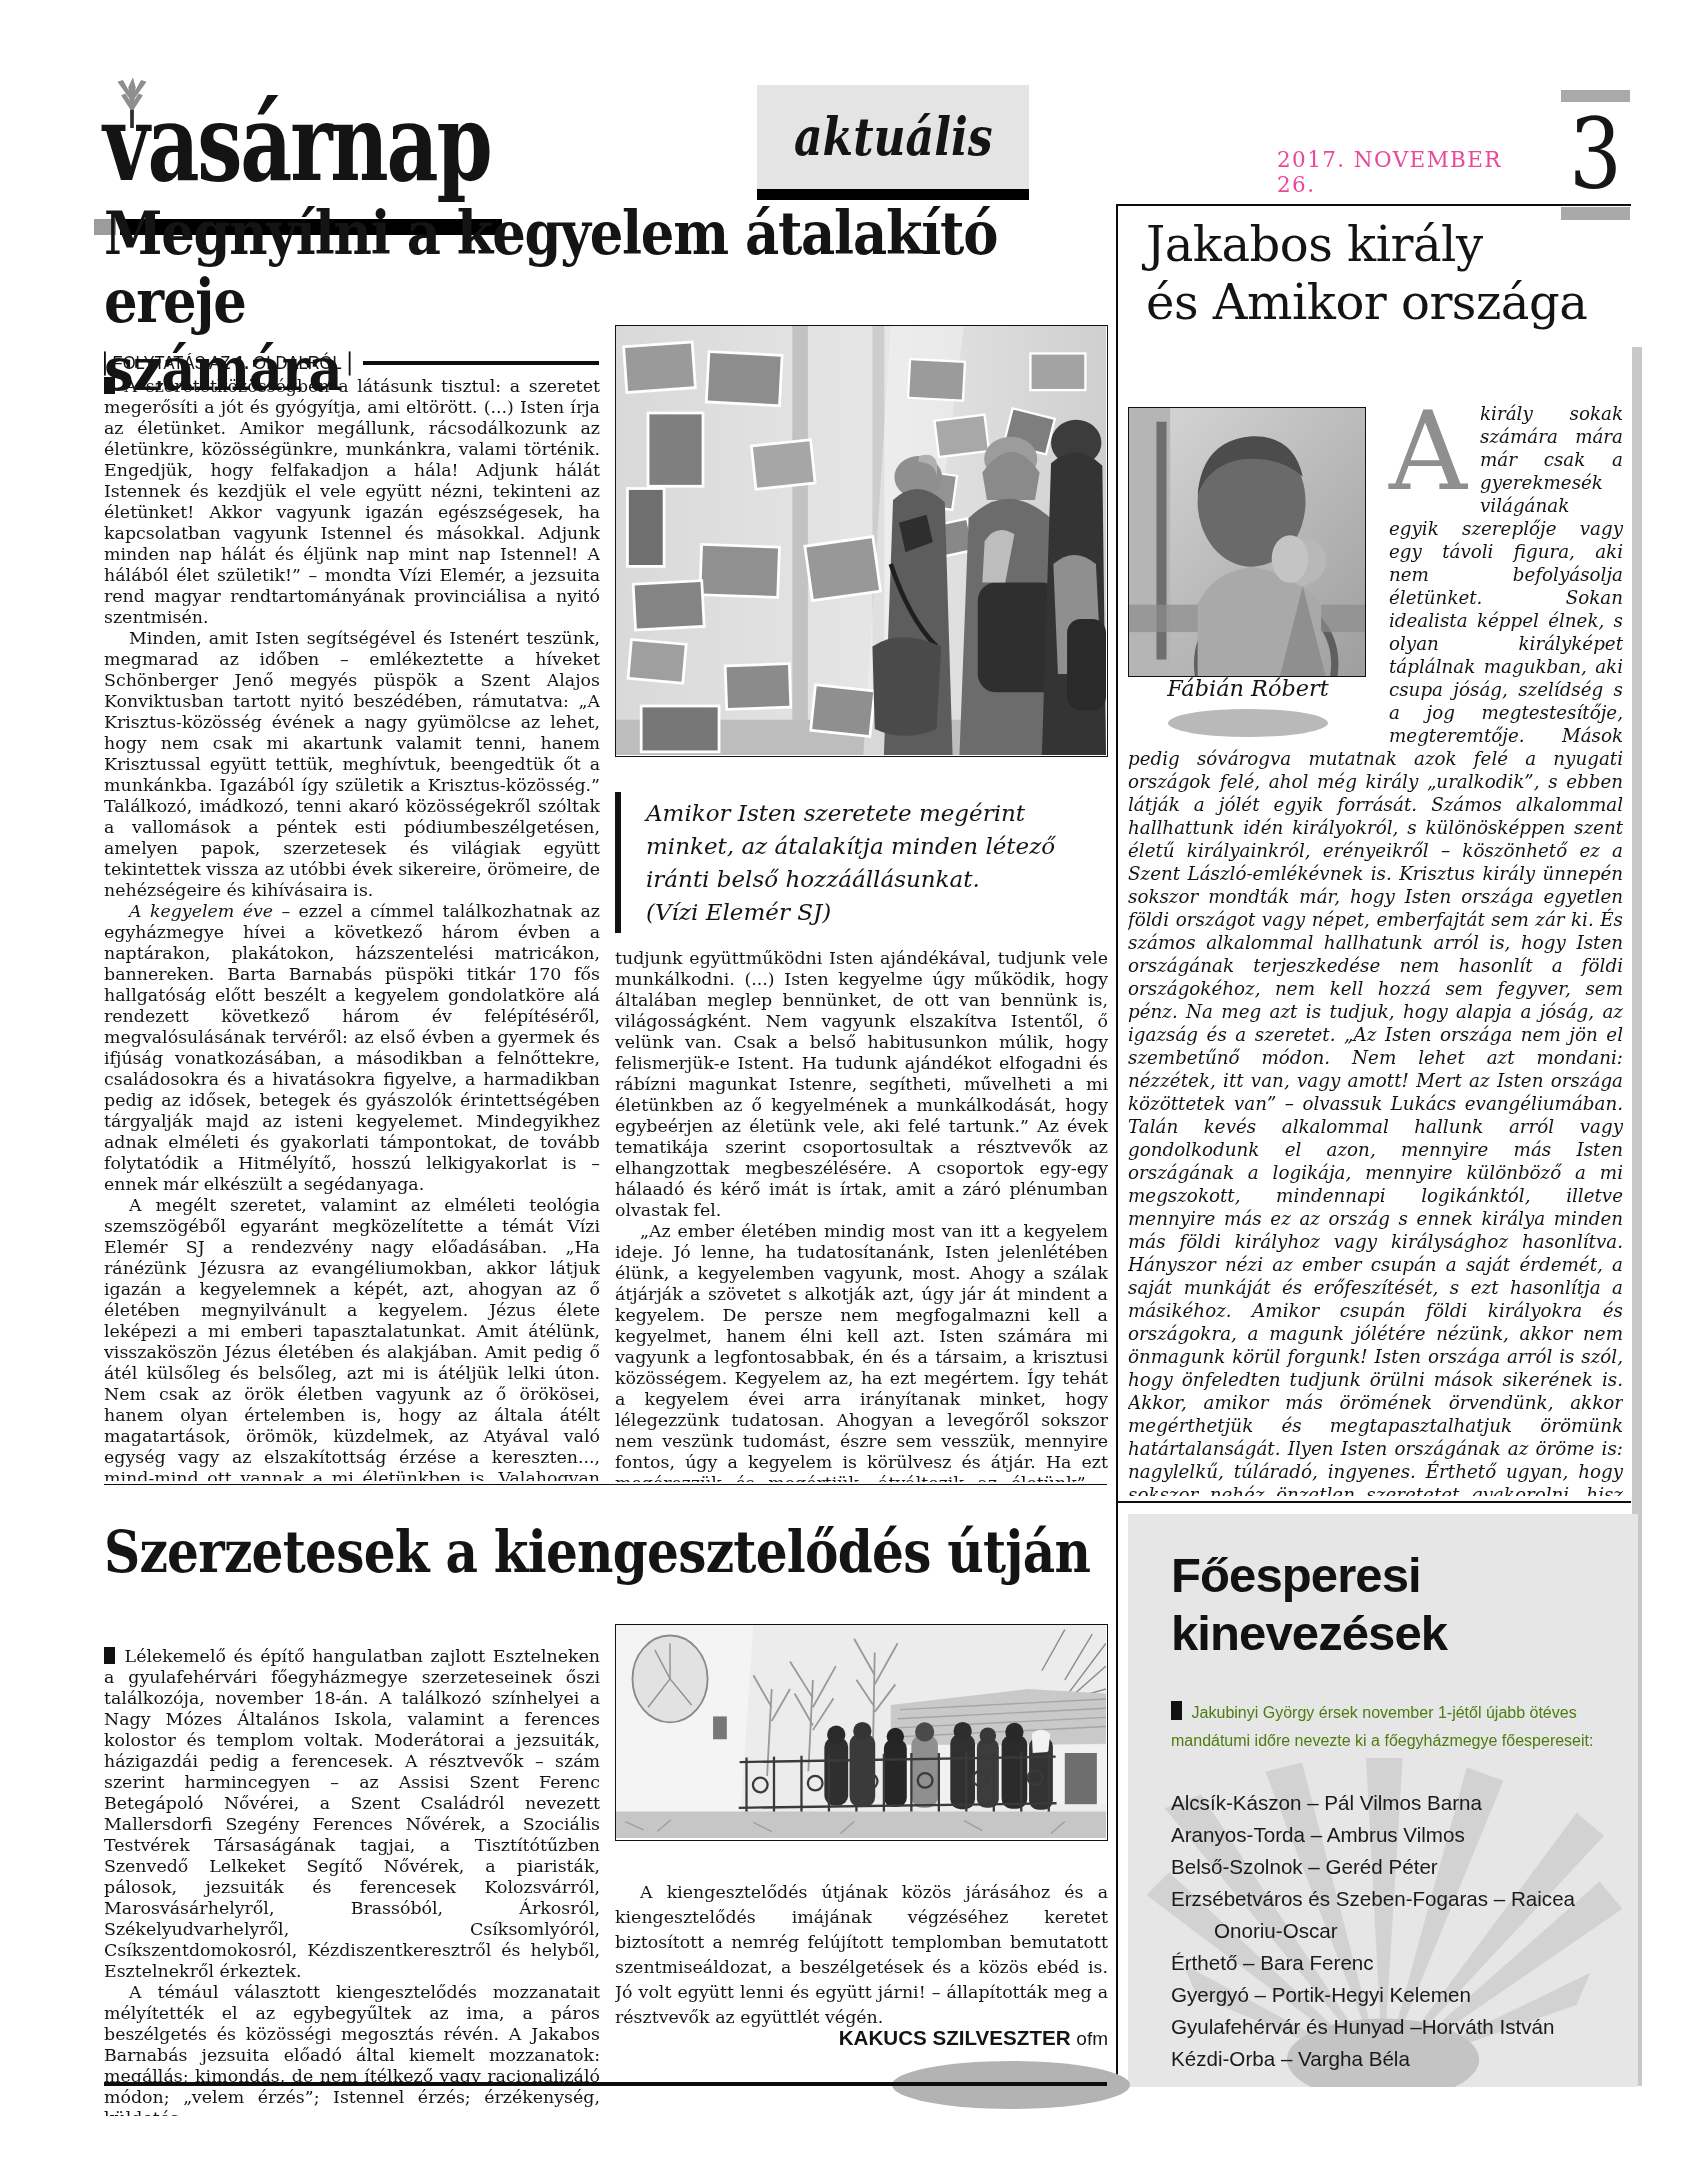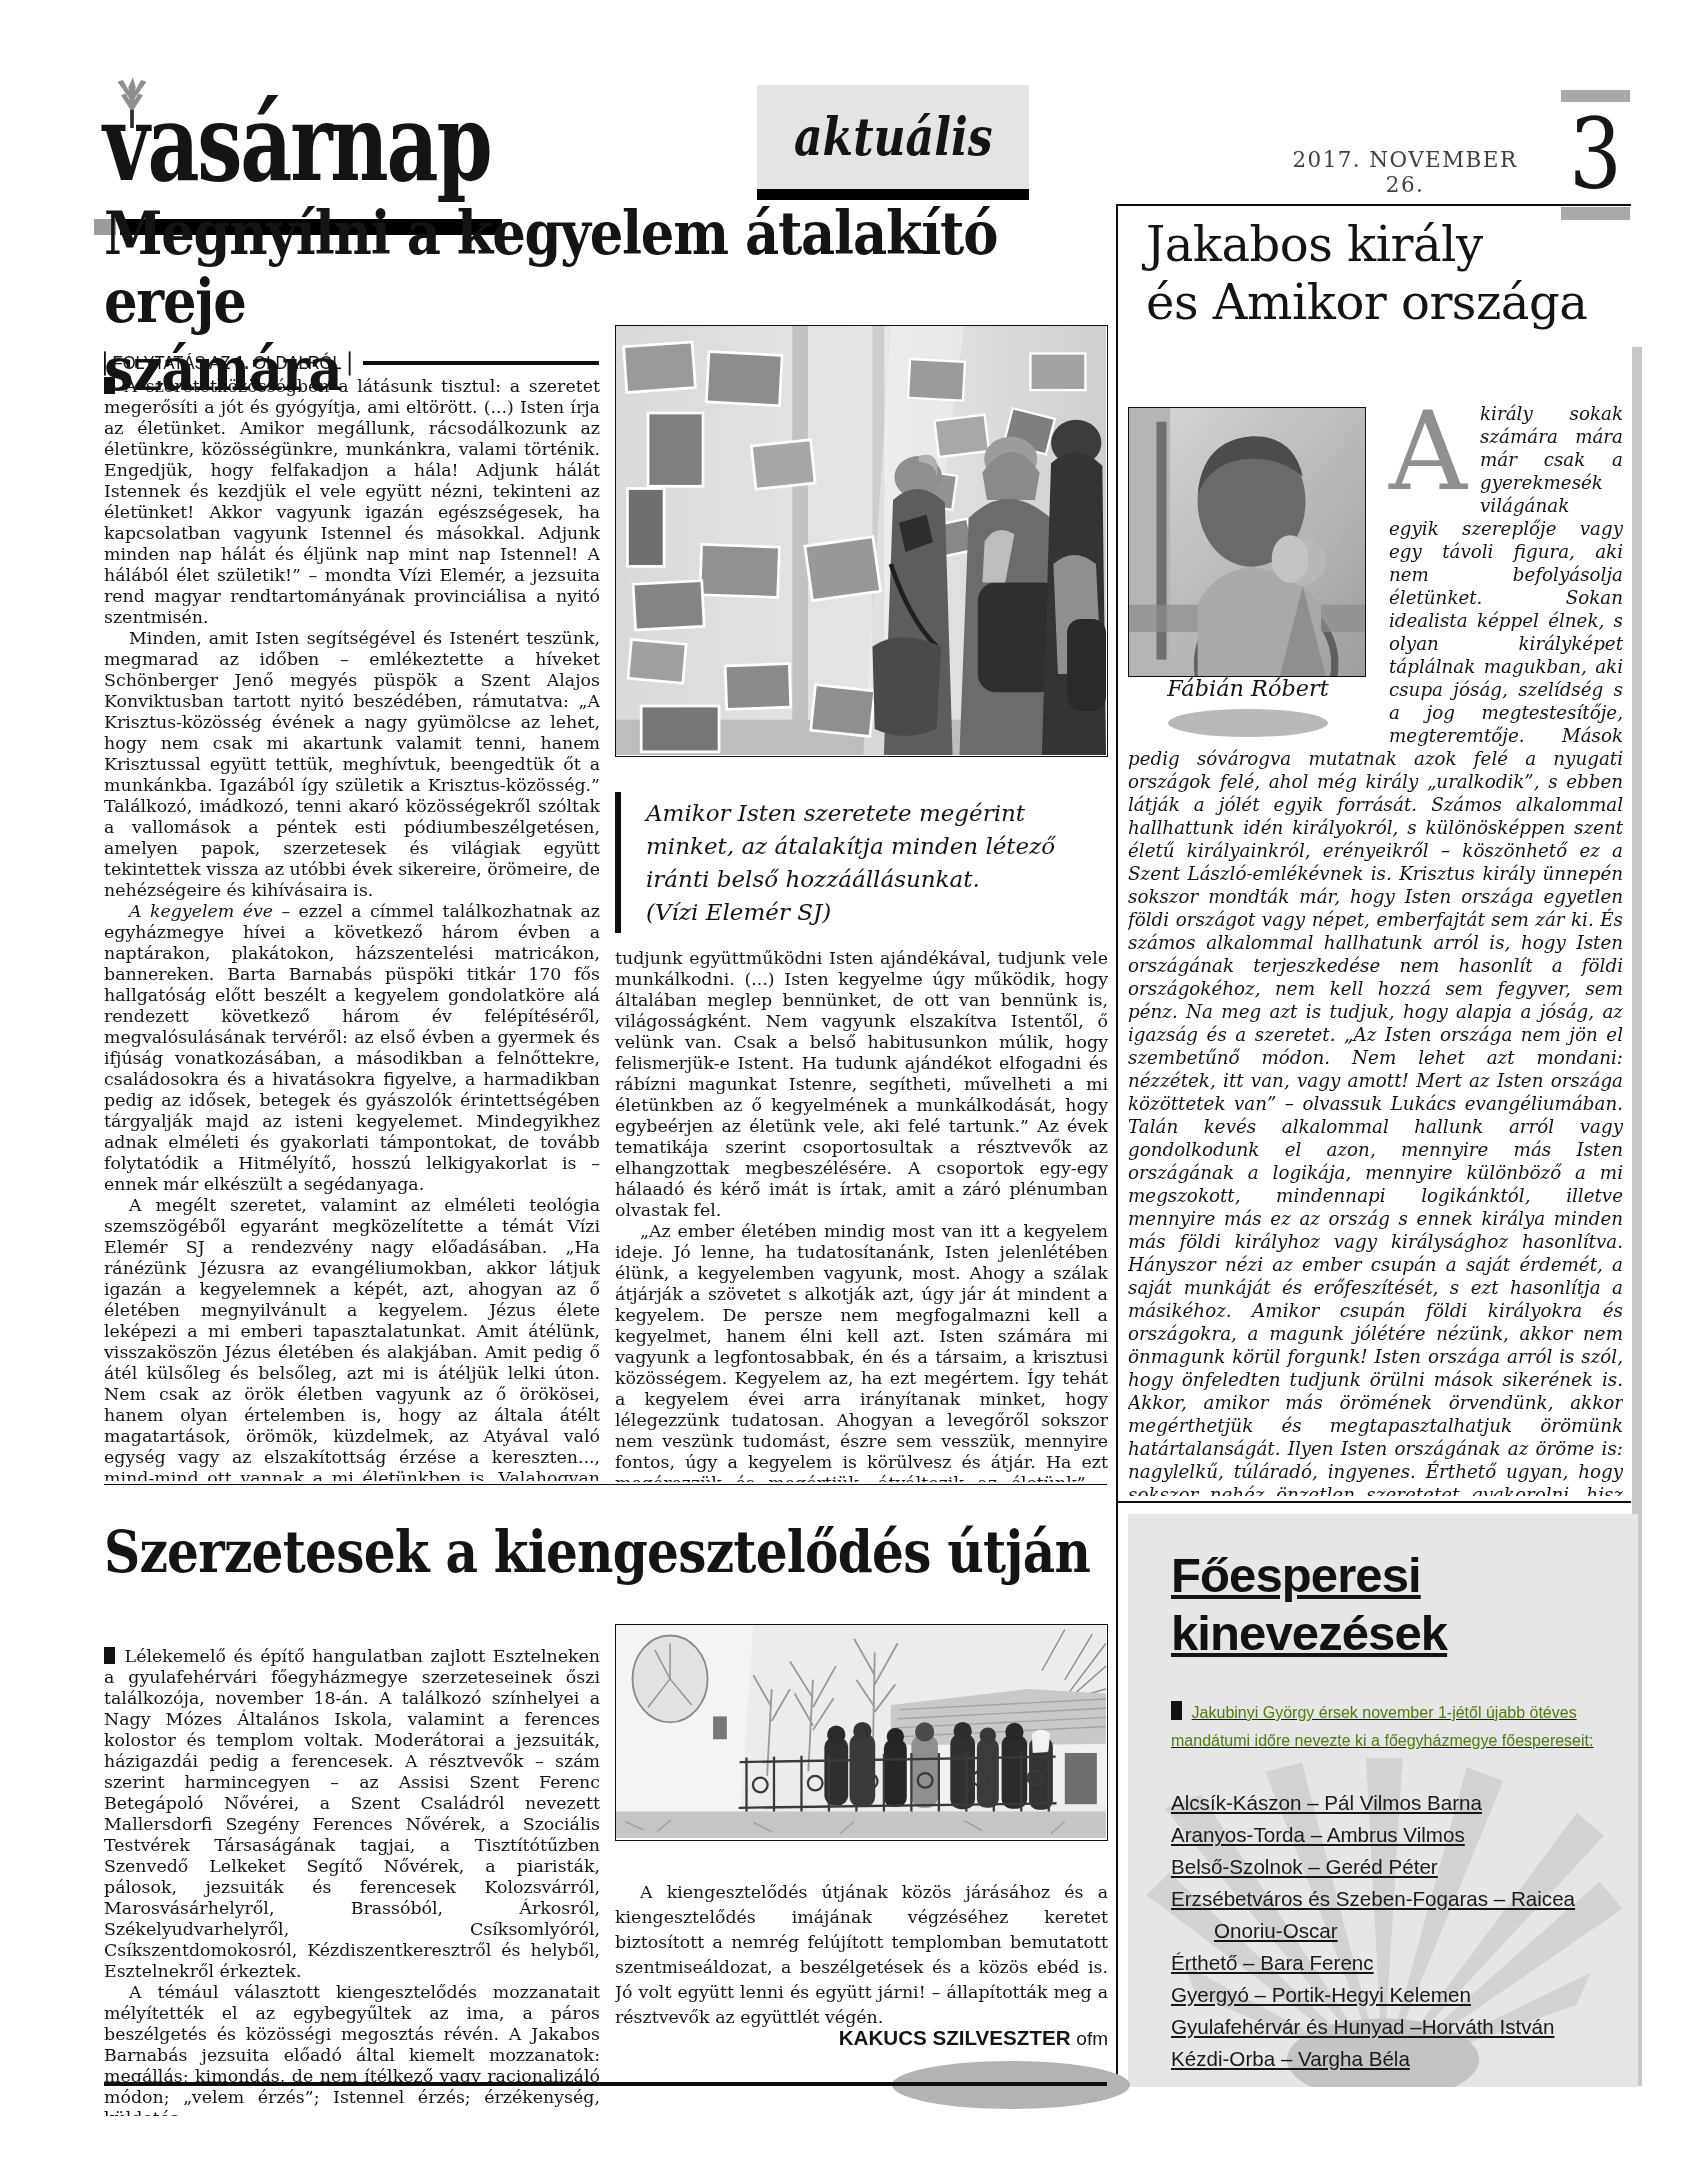--- a/index.html
+++ b/index.html
@@ -8,21 +8,21 @@
   .abs{position:absolute;}
   
   #logo{left:103px;top:80px;width:412px;height:156px;}
   #logo .word{font-weight:bold;font-size:98px;letter-spacing:-2.7px;transform:scale(.82,1.08);transform-origin:left bottom;line-height:137px;}
   #logo-bar-gray{left:94px;top:219px;width:22px;height:15.6px;background:#9c9c9c;}
   #logo-bar{left:120px;top:219px;width:382px;height:15.6px;background:#000;}
   #wheat{left:109px;top:69px;width:46px;height:59px;}
   #section-box{left:757px;top:85px;width:272px;height:104px;background:#e4e4e4;border-bottom:11px solid #000;
                display:flex;align-items:center;justify-content:center;}
   #section-box .txt{font-style:italic;font-weight:bold;font-size:49px;transform:scale(.9,1.05);}
-  #date{left:1277px;top:147px;width:256px;text-align:center;font-size:21.5px;letter-spacing:1.4px;color:#404040;}
+  #date{left:1277px;top:147px;width:256px;text-align:left;font-size:21.5px;letter-spacing:1.4px;color:#ec4899;}
   #pagenum{left:1558px;top:90px;width:75px;text-align:center;}
   #pagenum .bar{width:69px;height:12.4px;background:#a9a9a9;margin:0 auto;}
   #pagenum .n{font-size:98px;line-height:105px;font-weight:normal;color:#161616;transform:scale(.85,1);}
   
   .rule{background:#0d0d0d;}
   #vdiv{left:1116px;top:204px;width:2.3px;height:1882px;}
   #rtop{left:1116px;top:204px;width:515px;height:2.3px;}
   #rbot{left:1116px;top:1501px;width:515px;height:1.8px;}
   #midrule{left:104px;top:1484px;width:1003px;height:1.4px;}
   #botrule{left:104px;top:2082px;width:1003px;height:3.7px;z-index:5;}
@@ -62,21 +62,21 @@
   #b-col1{left:104px;top:1646px;width:496px;height:470px;}
   #photo3{left:615px;top:1624px;width:493px;height:217px;border:1.8px solid #111;box-sizing:border-box;}
   #b-caption{left:615px;top:1880px;width:493px;height:151px;font-size:17.4px;line-height:25px;text-align:justify;overflow:hidden;}
   #b-caption p{margin:0;text-indent:25px;}
   #b-sig{left:615px;top:2026px;width:493px;text-align:right;font-family:"Liberation Sans",sans-serif;
          font-size:20.6px;font-weight:bold;letter-spacing:0;}
   #b-sig .ofm{font-weight:normal;font-size:19px;}
   #sig-oval{left:892px;top:2061px;width:238px;height:48px;background:#b3b3b3;border-radius:50%;z-index:4;}
   
   #apt-box{left:1128px;top:1514px;width:510px;height:573px;background:#e6e6e6;overflow:hidden;}
-  #apt-inner{position:relative;z-index:2;padding:32px 27.5px 0 43px;font-family:"Liberation Sans",sans-serif;text-decoration:underline;}
+  #apt-inner{position:relative;z-index:2;padding:32px 27.5px 0 43px;font-family:"Liberation Sans",sans-serif;}
   #apt-title{font-weight:bold;font-size:49px;line-height:58px;letter-spacing:-0.9px;color:#121212;}
   #apt-intro{margin-top:37px;font-size:16px;line-height:28px;color:#4d7c0f;}
   #apt-intro .sq{height:19px;}
   #apt-list{list-style:none;margin:32px 0 0;padding:0;font-size:20.6px;line-height:32px;color:#1a1a1a;}
   #apt-list li{padding-left:43px;text-indent:-43px;}
   #apt-watermark{position:absolute;left:0;bottom:0;width:510px;height:329px;z-index:1;}
   svg{display:block;}
 </style>
 </head>
 <body>

